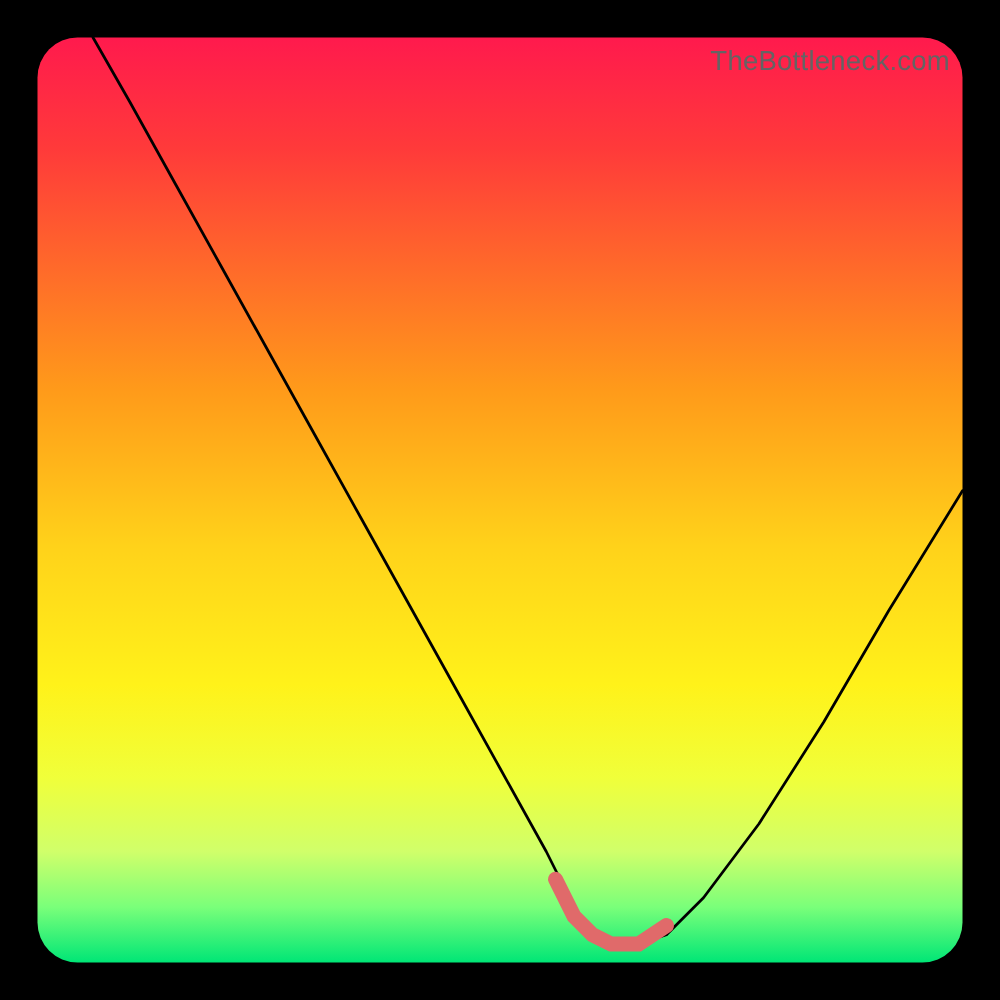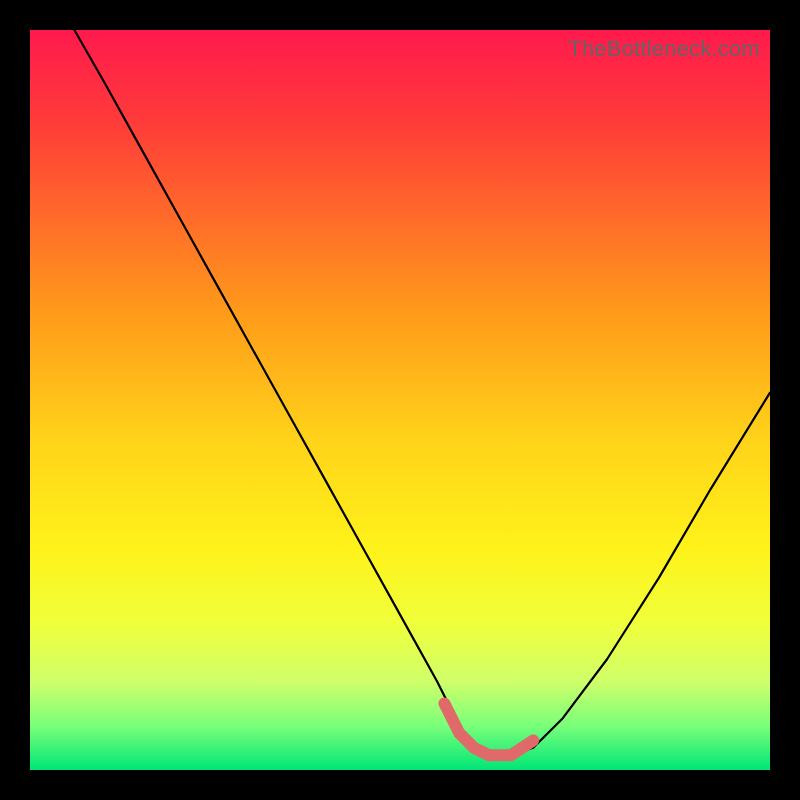--- a/index.html
+++ b/index.html
@@ -20,20 +20,21 @@
       #ff1a4d 0%,
       #ff3a3a 12%,
       #ff6a2a 25%,
       #ff9a1a 38%,
       #ffd21a 55%,
       #fff21a 70%,
       #f0ff3a 80%,
       #d0ff6a 88%,
       #7aff7a 94%,
       #00e676 100%);
+    border-radius: 32px;
   }
   .watermark {
     position: absolute;
     top: 6px;
     right: 10px;
     font-family: Arial, Helvetica, sans-serif;
     font-size: 22px;
     color: #646464;
     letter-spacing: 0.2px;
   }

